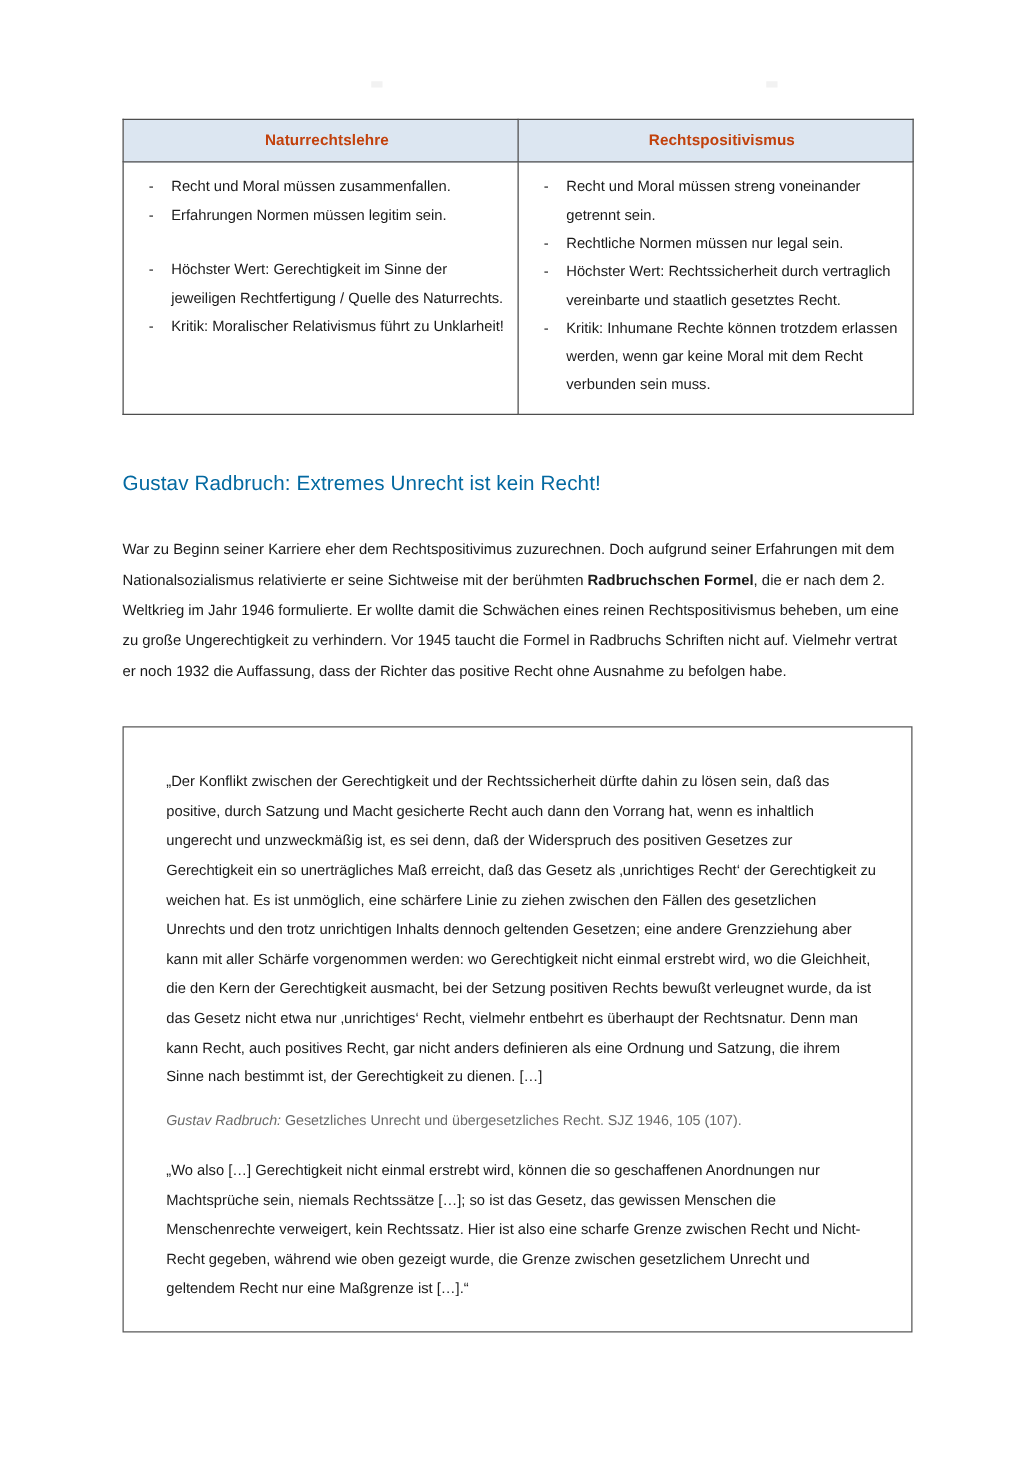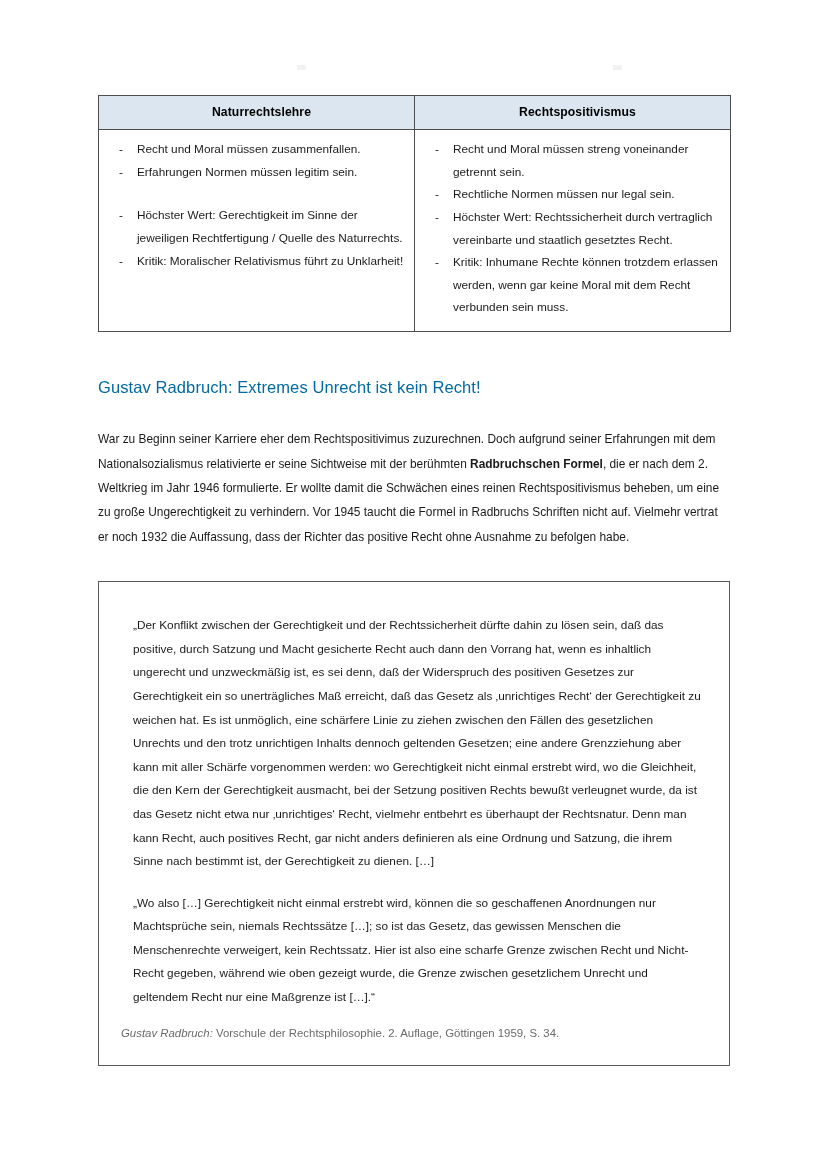--- a/index.html
+++ b/index.html
@@ -42,21 +42,21 @@
   }
   .cmp-table col.c1 { width: 316px; }
   .cmp-table col.c2 { width: 316px; }
 
   .cmp-table th {
     background: #dce6f1;
     border: 1px solid #4d4d4d;
     text-align: center;
     font-size: 12.2px;
     font-weight: bold;
-    color: #000000;
+    color: #c2410c;
     padding: 9px 6px 10px 16px;
     letter-spacing: .1px;
   }
   .cmp-table td {
     border: 1px solid #4d4d4d;
     vertical-align: top;
     padding: 8px 10px 12px 10px;
     font-size: 11.8px;
     line-height: 1.92;
   }
@@ -187,20 +187,20 @@
       <h2 class="h-blue">Gustav Radbruch: Extremes Unrecht ist kein Recht!</h2>
     </div>
 
     <div class="block-body">
       <p class="para"><span>War zu Beginn seiner Karriere eher dem Rechtspositivimus zuzurechnen. Doch aufgrund seiner Erfahrungen mit dem Nationalsozialismus relativierte er seine Sichtweise mit der berühmten </span><b>Radbruchschen Formel</b><span>, die er nach dem 2. Weltkrieg im Jahr 1946 formulierte. Er wollte damit die Schwächen eines reinen Rechtspositivismus beheben, um eine zu große Ungerechtigkeit zu verhindern. Vor 1945 taucht die Formel in Radbruchs Schriften nicht auf. Vielmehr vertrat er noch 1932 die Auffassung, dass der Richter das positive Recht ohne Ausnahme zu befolgen habe.</span></p>
     </div>
 
     <div class="quote-box">
 
       <p class="quote-text">„Der Konflikt zwischen der Gerechtigkeit und der Rechtssicherheit dürfte dahin zu lösen sein, daß das positive, durch Satzung und Macht gesicherte Recht auch dann den Vorrang hat, wenn es inhaltlich ungerecht und unzweckmäßig ist, es sei denn, daß der Widerspruch des positiven Gesetzes zur Gerechtigkeit ein so unerträgliches Maß erreicht, daß das Gesetz als ‚unrichtiges Recht‘ der Gerechtigkeit zu weichen hat. Es ist unmöglich, eine schärfere Linie zu ziehen zwischen den Fällen des gesetzlichen Unrechts und den trotz unrichtigen Inhalts dennoch geltenden Gesetzen; eine andere Grenzziehung aber kann mit aller Schärfe vorgenommen werden: wo Gerechtigkeit nicht einmal erstrebt wird, wo die Gleichheit, die den Kern der Gerechtigkeit ausmacht, bei der Setzung positiven Rechts bewußt verleugnet wurde, da ist das Gesetz nicht etwa nur ‚unrichtiges‘ Recht, vielmehr entbehrt es überhaupt der Rechtsnatur. Denn man kann Recht, auch positives Recht, gar nicht anders definieren als eine Ordnung und Satzung, die ihrem Sinne nach bestimmt ist, der Gerechtigkeit zu dienen. […]</p>
+      <p class="cite indent"><span class="auth">Gustav Radbruch:</span><span> Gesetzliches Unrecht und übergesetzliches Recht. SJZ 1946, 105 (107).</span></p>
 
       <p class="quote-text second">„Wo also […] Gerechtigkeit nicht einmal erstrebt wird, können die so geschaffenen Anordnungen nur Machtsprüche sein, niemals Rechtssätze […]; so ist das Gesetz, das gewissen Menschen die Menschenrechte verweigert, kein Rechtssatz. Hier ist also eine scharfe Grenze zwischen Recht und Nicht-Recht gegeben, während wie oben gezeigt wurde, die Grenze zwischen gesetzlichem Unrecht und geltendem Recht nur eine Maßgrenze ist […].“</p>
-      <p class="cite"><span class="auth">Gustav Radbruch:</span><span> Vorschule der Rechtsphilosophie. 2. Auflage, Göttingen 1959, S. 34.</span></p>
 
     </div>
 
   </div>
 </div>
 
 </body></html>

